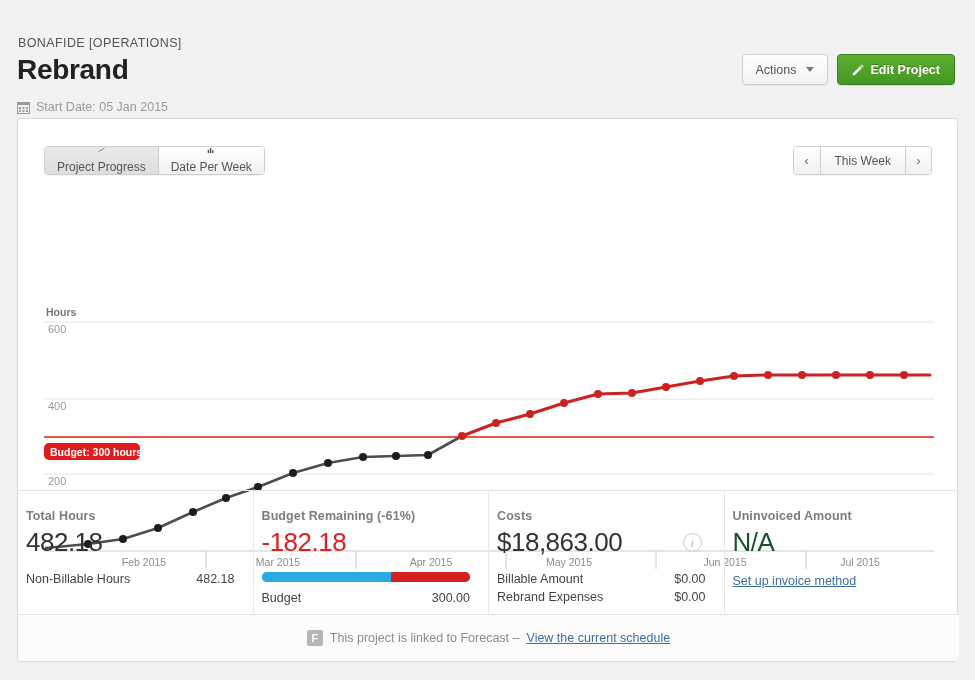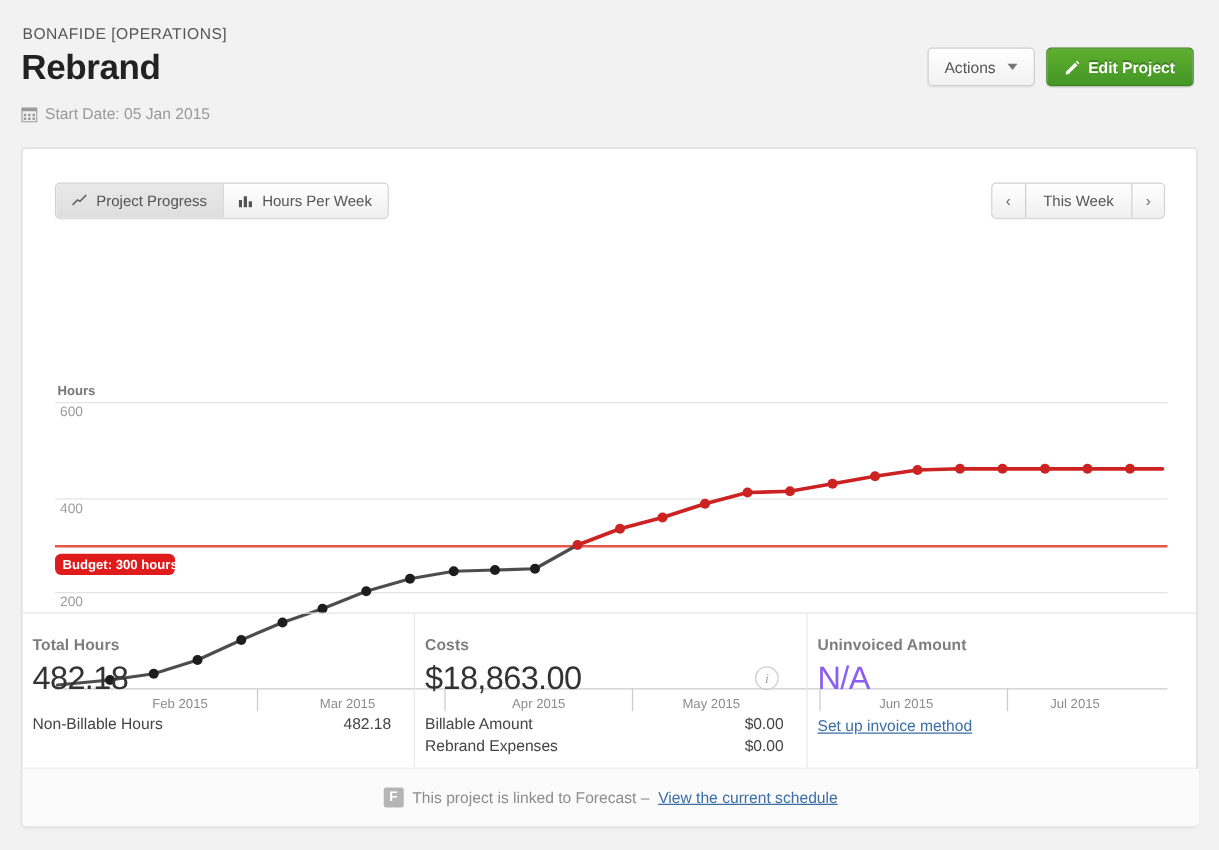--- a/index.html
+++ b/index.html
@@ -11,21 +11,21 @@
     -webkit-font-smoothing: antialiased;
   }
   #page {
     position: relative;
     width: 975px; height: 680px;
     overflow: hidden;
     background: #f2f2f2;
   }
 
   
-  .header { position: absolute; left: 0; top: 0; width: 975px; height: 118px; }
+  .header { position: absolute; left: 0; top: 16px; width: 975px; height: 118px; }
   .breadcrumb {
     position: absolute; left: 18px; top: 20px;
     font-size: 12.5px; letter-spacing: .4px;
     color: #555; font-weight: 400;
   }
   .page-title {
     position: absolute; left: 17px; top: 38px;
     font-size: 28px; font-weight: bold; color: #222;
     letter-spacing: -.3px;
   }
@@ -83,20 +83,21 @@
     position: absolute; left: 26px; top: 27px;
     display: flex; border-radius: 4px; overflow: hidden;
     border: 1px solid #cfcfcf;
     box-shadow: 0 1px 1px rgba(0,0,0,.05);
   }
   .seg {
     display: flex; align-items: center; gap: 7px;
     height: 27px; padding: 0 12px;
     font-size: 12px; color: #555; cursor: pointer;
     background: linear-gradient(to bottom,#ffffff 0%,#f0f0f0 100%);
+    flex-direction: column;
   }
   .seg.active { background: linear-gradient(to bottom,#e9e9e9 0%,#dedede 100%); }
   .seg + .seg { border-left: 1px solid #cfcfcf; }
 
   .nav-group {
     position: absolute; right: 25px; top: 27px;
     display: flex; border: 1px solid #cfcfcf; border-radius: 4px;
     overflow: hidden; box-shadow: 0 1px 1px rgba(0,0,0,.05);
   }
   .nav-btn {
@@ -122,21 +123,21 @@
   .stat {
     flex: 1 1 0; padding: 18px 18px 0 8px; position: relative;
   }
   .stat + .stat { border-left: 1px solid #e8e8e8; }
   .stat-label {
     font-size: 12.5px; color: #7d7d7d; font-weight: bold;
     letter-spacing: .1px; margin-bottom: 4px;
   }
   .stat-value { font-size: 26px; color: #333; letter-spacing: -.5px; }
   .stat-value.neg { color: #e02020; }
-  .stat-value.na  { color: #8b5cf6; }
+  .stat-value.na  { color: #14532d; }
   .stat-rows { margin-top: 12px; font-size: 12.5px; color: #444; }
   .stat-row { display: flex; justify-content: space-between; line-height: 18px; }
   .info-circle {
     position: absolute; right: 22px; top: 42px;
     width: 19px; height: 19px; border-radius: 50%;
     border: 1px solid #cdcdcd; color: #a5a5a5;
     font-size: 11px; font-style: italic; font-family: "Liberation Serif", serif;
     display: flex; align-items: center; justify-content: center; cursor: pointer;
   }
   .bar-track {
@@ -213,21 +214,21 @@
             <polyline points="1,9 5,5 7,6 12,1" fill="none" stroke="#666" stroke-width="1.4"></polyline>
           </svg>
           <span>Project Progress</span>
         </div>
         <div class="seg">
           <svg width="12" height="11" viewBox="0 0 12 11">
             <rect x="0" y="5" width="2.6" height="6" fill="#555"></rect>
             <rect x="4" y="2" width="2.6" height="9" fill="#555"></rect>
             <rect x="8" y="6" width="2.6" height="5" fill="#555"></rect>
           </svg>
-          <span>Hours Per Week</span>
+          <span>Date Per Week</span>
         </div>
       </div>
 
       <div class="nav-group">
         <div class="nav-btn">‹</div>
         <div class="nav-btn mid">This Week</div>
         <div class="nav-btn">›</div>
       </div>
     </div>
 
@@ -310,20 +311,34 @@
         <div class="stat-label">Total Hours</div>
         <div class="stat-value">482.18</div>
         <div class="stat-rows">
           <div class="stat-row">
             <span>Non-Billable Hours</span>
             <span>482.18</span>
           </div>
         </div>
       </div>
 
+      <div class="stat">
+        <div class="stat-label">Budget Remaining (-61%)</div>
+        <div class="stat-value neg">-182.18</div>
+        <div class="bar-track">
+          <div class="bar-blue" id="bar-blue" style="width: 62%; background: rgb(41, 171, 226);"></div>
+          <div class="bar-red" id="bar-red" style="width: 38%; background: rgb(210, 31, 31);"></div>
+        </div>
+        <div class="stat-rows" style="margin-top:7px">
+          <div class="stat-row">
+            <span>Budget</span>
+            <span>300.00</span>
+          </div>
+        </div>
+      </div>
 
       <div class="stat">
         <div class="stat-label">Costs</div>
         <div class="stat-value">$18,863.00</div>
         <div class="info-circle">i</div>
         <div class="stat-rows">
           <div class="stat-row">
             <span>Billable Amount</span>
             <span>$0.00</span>
           </div>

